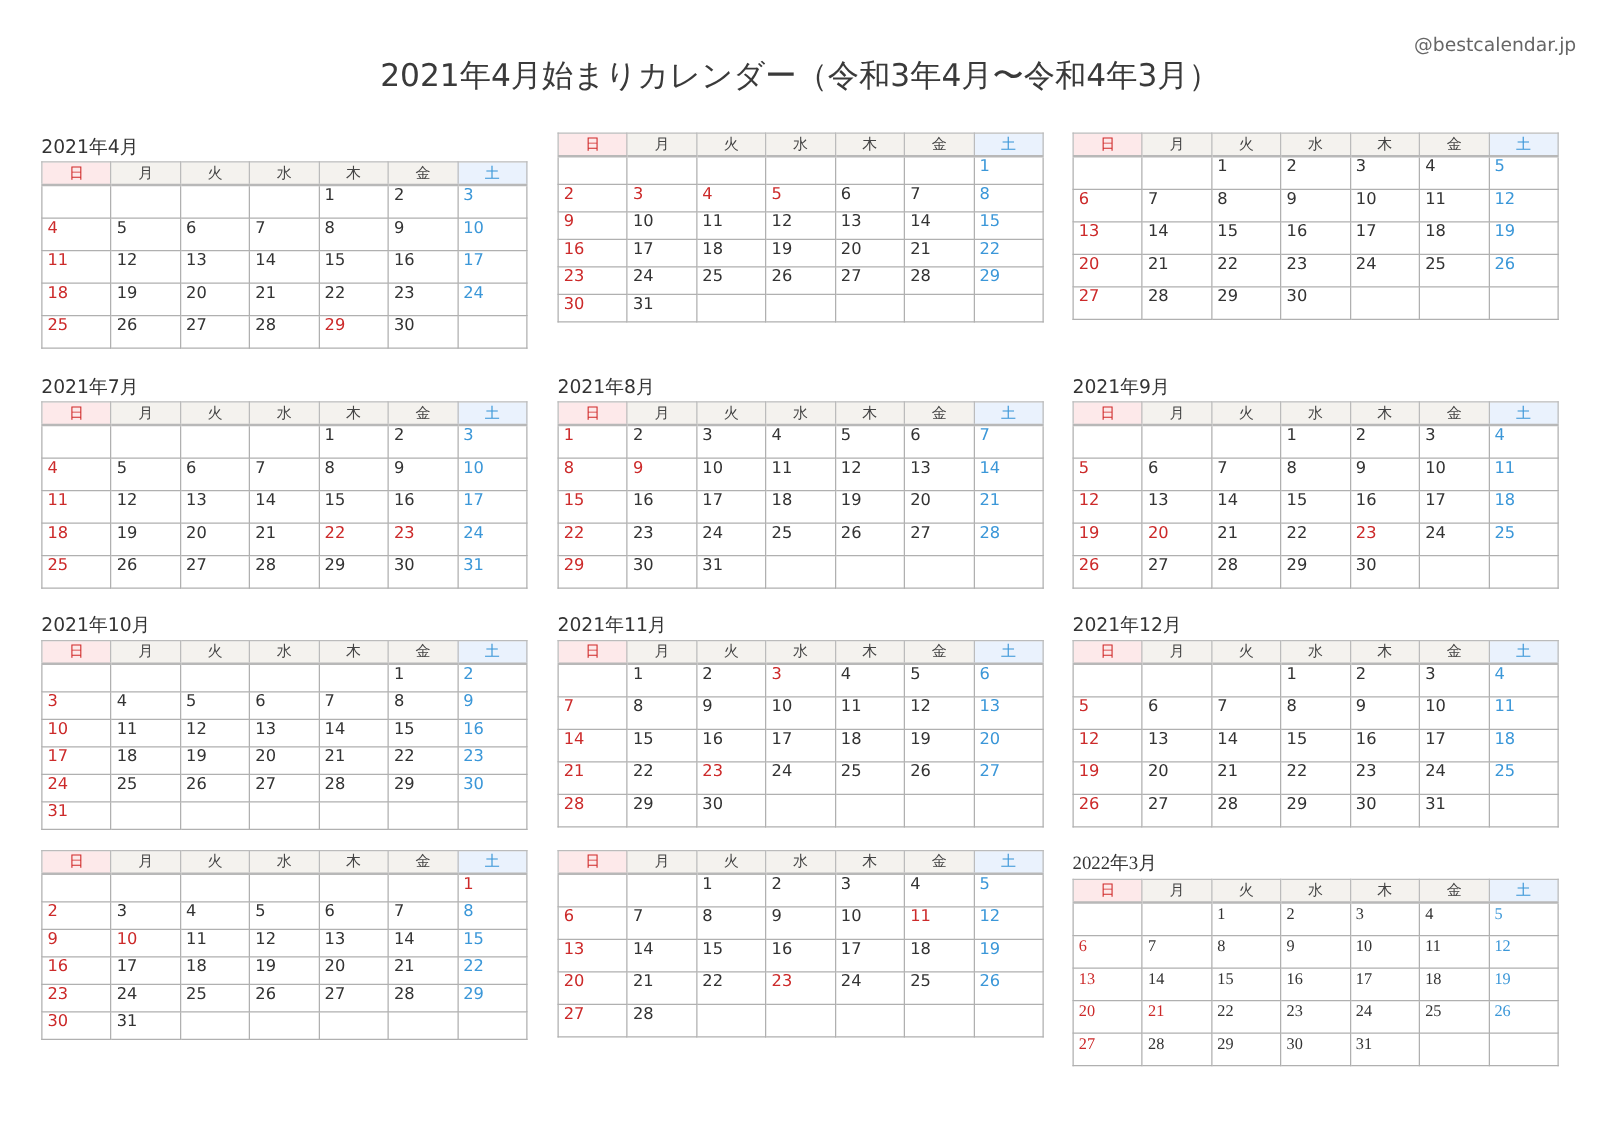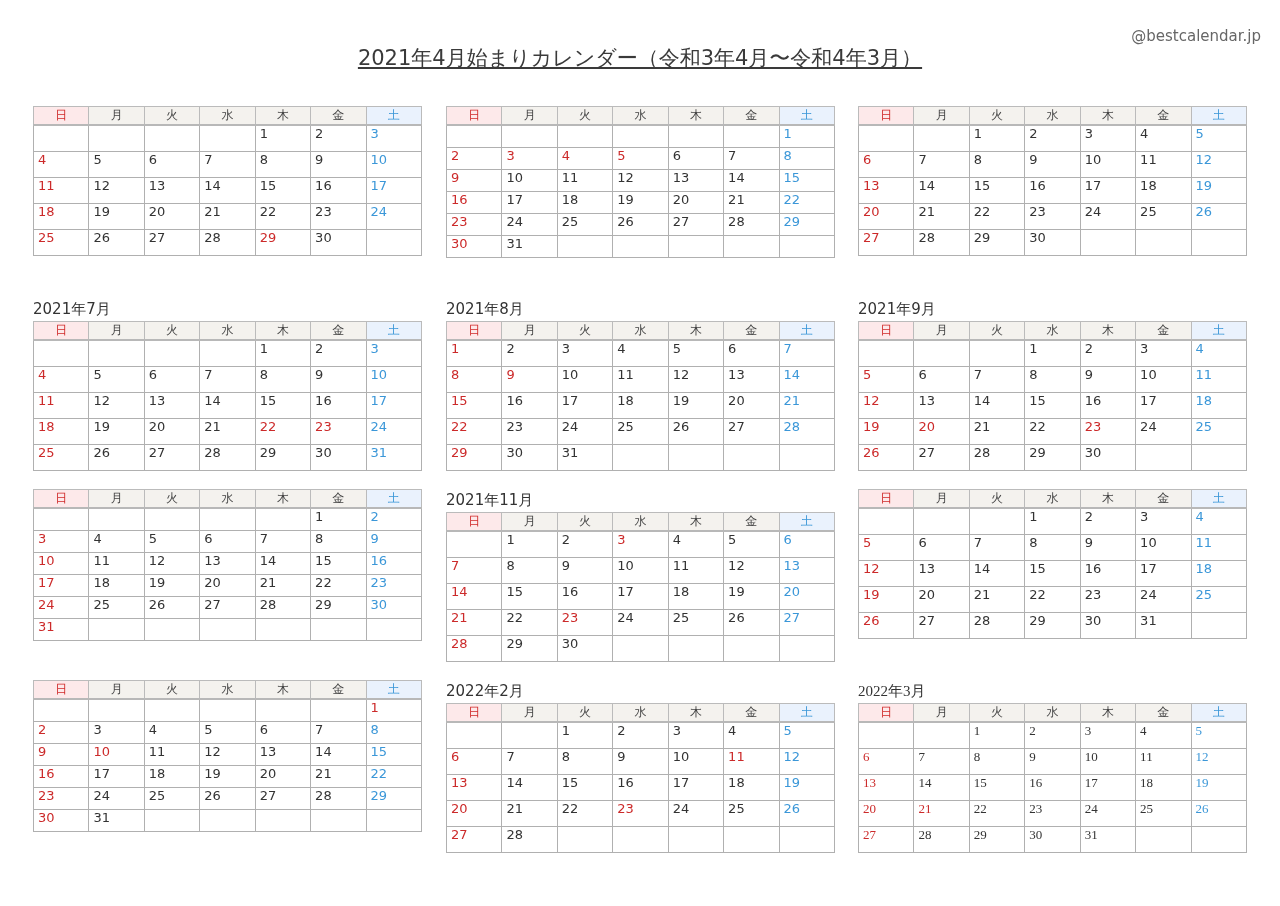--- a/index.html
+++ b/index.html
@@ -3,21 +3,21 @@
 <meta charset="utf-8">
 <style>
   html, body { margin: 0; padding: 0; }
   body {
     width: 1280px; height: 906px; background: #ffffff; position: relative;
     font-family: "DejaVu Sans", "Liberation Sans", sans-serif; color: #333333;
     overflow: hidden;
   }
   .page-title {
     position: absolute; left: 0; top: 44px; width: 1280px; text-align: center;
-    font-size: 21px; color: #3a3a3a; letter-spacing: 0px; text-decoration: underline;
+    font-size: 25px; color: #3a3a3a; letter-spacing: 0px;
   }
   .credit {
     position: absolute; right: 19px; top: 27px; font-size: 15px; color: #666666;
   }
   .month {
     position: absolute; width: 389px;
   }
   .month-title {
     font-size: 15px; color: #333333; height: 22px; line-height: 22px; margin-bottom: 1px;
   }
@@ -40,20 +40,21 @@
   table.cal tbody tr:first-child td { border-top: 2px solid #b8b8b8; }
 </style>
 </head>
 <body>
 
 <div class="page-title">2021年4月始まりカレンダー（令和3年4月〜令和4年3月）</div>
 <div class="credit">@bestcalendar.jp</div>
 
 <div id="months">
     <div class="month" style="left: 33px; top: 106px;">
+      <div class="month-title">2021年4月</div>
       <table class="cal">
         <thead>
           <tr>
             <th class="sun">日</th>
             <th>月</th>
             <th>火</th>
             <th>水</th>
             <th>木</th>
             <th>金</th>
             <th class="sat">土</th>
@@ -424,20 +425,21 @@
             <td style="height: 25px;">28</td>
             <td style="height: 25px;">29</td>
             <td style="height: 25px;">30</td>
             <td style="height: 25px;"></td>
             <td style="height: 25px;"></td>
           </tr>
         </tbody>
       </table>
     </div>
     <div class="month" style="left: 33px; top: 489px;">
+      <div class="month-title">2021年10月</div>
       <table class="cal">
         <thead>
           <tr>
             <th class="sun">日</th>
             <th>月</th>
             <th>火</th>
             <th>水</th>
             <th>木</th>
             <th>金</th>
             <th class="sat">土</th>
@@ -558,20 +560,21 @@
             <td style="height: 25px;">30</td>
             <td style="height: 25px;"></td>
             <td style="height: 25px;"></td>
             <td style="height: 25px;"></td>
             <td style="height: 25px;"></td>
           </tr>
         </tbody>
       </table>
     </div>
     <div class="month" style="left: 858px; top: 489px;">
+      <div class="month-title">2021年12月</div>
       <table class="cal">
         <thead>
           <tr>
             <th class="sun">日</th>
             <th>月</th>
             <th>火</th>
             <th>水</th>
             <th>木</th>
             <th>金</th>
             <th class="sat">土</th>
@@ -691,21 +694,20 @@
             <td style="height: 21px;"></td>
             <td style="height: 21px;"></td>
             <td style="height: 21px;"></td>
             <td style="height: 21px;"></td>
             <td style="height: 21px;"></td>
           </tr>
         </tbody>
       </table>
     </div>
     <div class="month" style="left: 446px; top: 680px;">
-      <div class="month-title">2022年2月</div>
       <table class="cal">
         <thead>
           <tr>
             <th class="sun">日</th>
             <th>月</th>
             <th>火</th>
             <th>水</th>
             <th>木</th>
             <th>金</th>
             <th class="sat">土</th>

